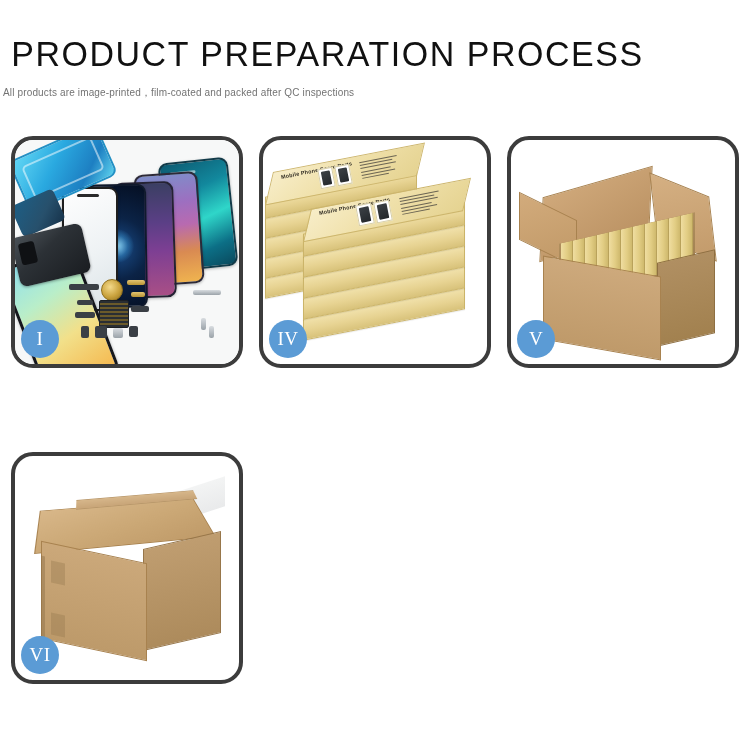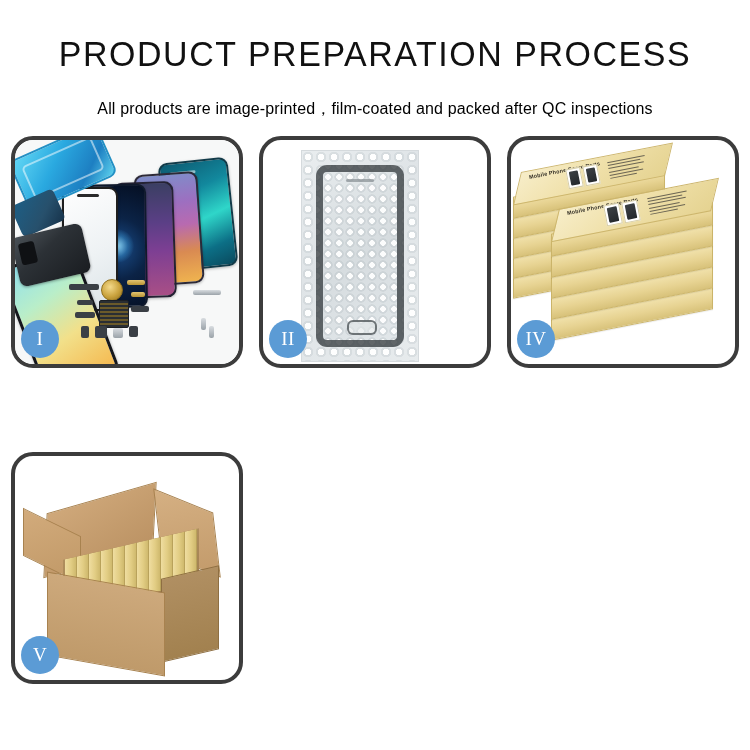--- a/index.html
+++ b/index.html
@@ -13,40 +13,40 @@
     font-family: "Liberation Sans", sans-serif;
     overflow: hidden;
     position: relative;
   }
 
   
   #header {
     position: absolute;
     left: 0; top: 0;
     width: 750px;
-    text-align: center;
+    text-align: left;
   }
   #page-title {
     margin: 0;
     padding-top: 34px;
     font-size: 35px;
     font-weight: 400;
     letter-spacing: 1.6px;
     color: #111111;
     font-family: "Liberation Sans", sans-serif;
     white-space: nowrap;
     transform: scaleX(0.97);
   }
   #page-subtitle {
-    margin: 16px;
+    margin: 3px;
     padding-top: 9px;
-    font-size: 16px;
+    font-size: 10px;
     font-weight: 400;
     letter-spacing: 0.15px;
-    color: #000000;
+    color: #737373;
     white-space: nowrap;
   }
 
   
   #panel-grid {
     position: absolute;
     left: 11px;
     top: 136px;
     width: 728px;
     height: 548px;
@@ -451,31 +451,20 @@
       <div class="part" style="left:80px;top:186px;width:12px;height:12px;"></div>
       <div class="part silver" style="left:98px;top:188px;width:10px;height:10px;"></div>
       <div class="part" style="left:114px;top:186px;width:9px;height:11px;"></div>
       <div class="part silver" style="left:186px;top:178px;width:5px;height:12px;"></div>
       <div class="part silver" style="left:194px;top:186px;width:5px;height:12px;"></div>
       <div class="part silver" style="left:178px;top:150px;width:28px;height:5px;"></div>
     </div>
     <div class="badge">I</div>
   </div>
 
-  <div class="panel">
-    <div class="panel-photo">
-      <div class="p2-wrap">
-        <div class="p2-screen">
-          <div class="p2-speaker"></div>
-          <div class="p2-home"></div>
-        </div>
-      </div>
-    </div>
-    <div class="badge">II</div>
-  </div>
 
 
   <div class="panel">
     <div class="panel-photo">
       <div class="stack">
         <div class="sbox stack-e"></div>
         <div class="sbox stack-d"></div>
         <div class="sbox stack-c"></div>
         <div class="sbox stack-b"></div>
         <div class="sbox stack-a"></div>
@@ -540,14 +529,27 @@
           <i style="left:96px"></i>
         <i style="left:108px"></i>
           <i style="left:120px"></i>
       </div>
       <div class="c5-side"></div>
       <div class="c5-body"></div>
     </div>
     <div class="badge">V</div>
   </div>
 
+  <div class="panel">
+    <div class="panel-photo">
+      <div class="c6-shadow"></div>
+      <div class="c6-top"></div>
+      <div class="c6-tape"></div>
+      <div class="c6-side"></div>
+      <div class="c6-front"></div>
+      <div class="c6-seam"></div>
+      <div class="c6-tab" style="left:36px; top:106px;"></div>
+      <div class="c6-tab" style="left:36px; top:158px;"></div>
+    </div>
+    <div class="badge">VI</div>
+  </div>
 
 </div>
 
 </body></html>

